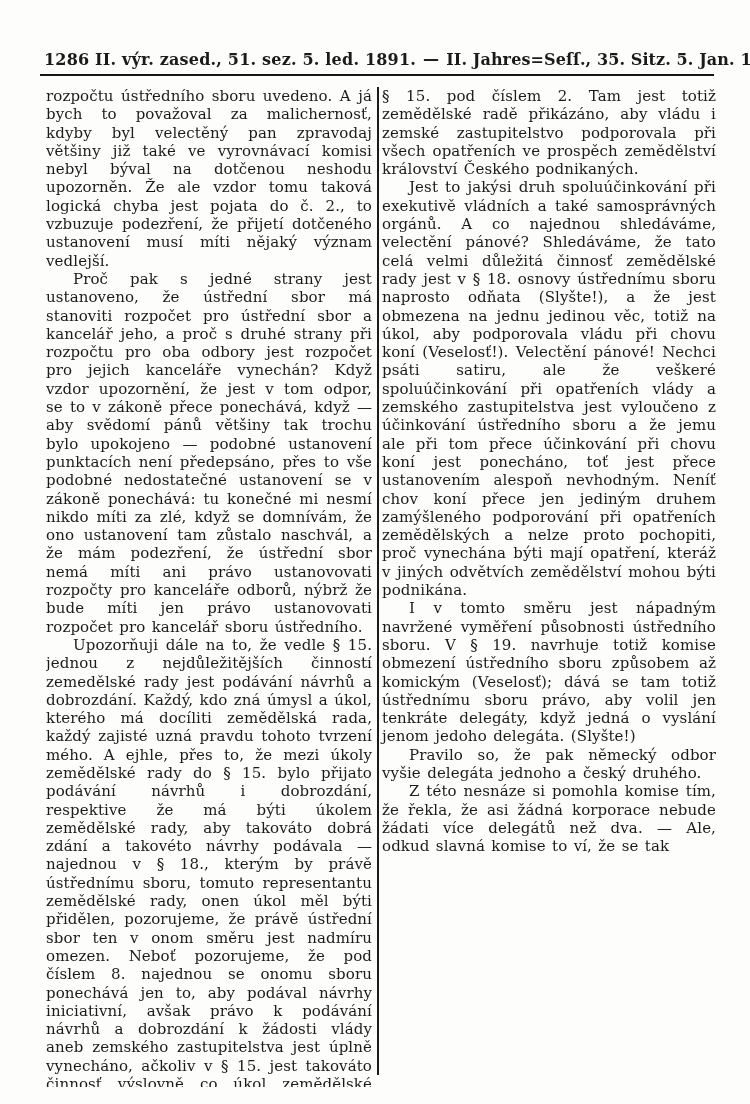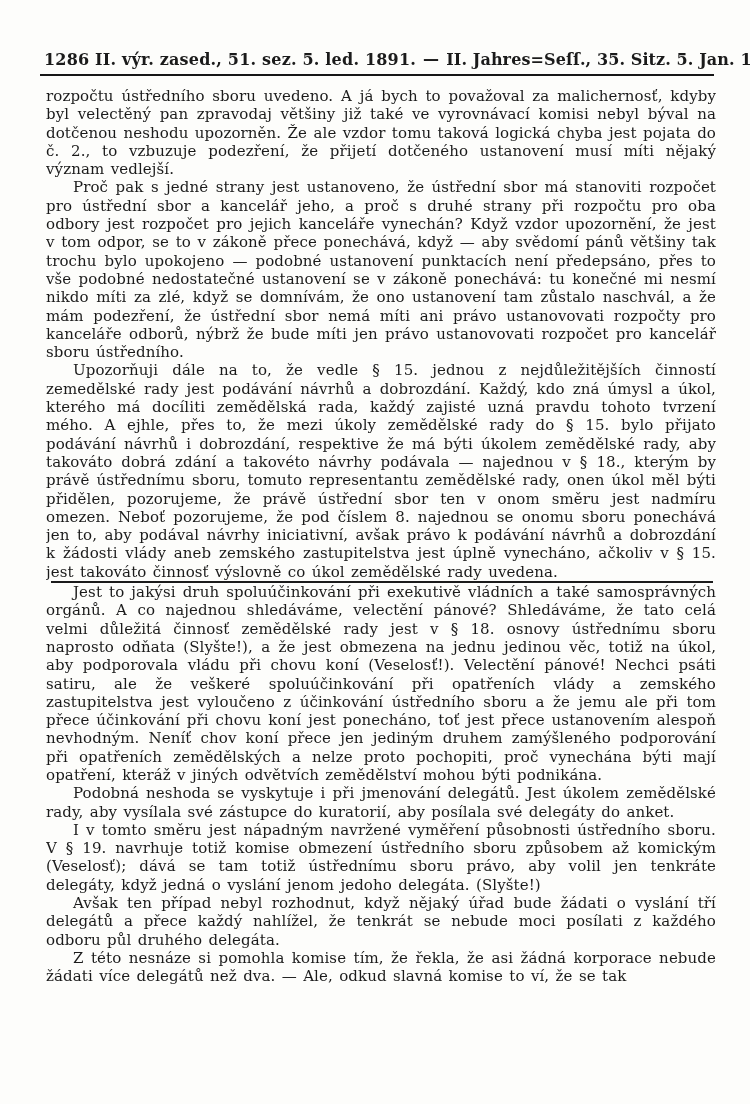--- a/index.html
+++ b/index.html
@@ -34,21 +34,20 @@
   .rule {
     margin: 5px 36px 0 40px;
     border-top: 2px solid #161616;
     height: 0;
   }
   .columns {
     display: flex;
     margin: 11px 34px 0 46px;
     height: 1000px;
     overflow: hidden;
-    flex-direction: column;
   }
   .col {
     text-align: justify;
     font-size: 15px;
     line-height: 18.3px;
     word-spacing: 1.5px;
     letter-spacing: 0.1px;
   }
   .col.left  { flex: 0 0 326px; }
   .col.right { flex: 1 1 auto; }
@@ -77,22 +76,22 @@
     <div class="col left">
       <p class="cont">rozpočtu ústředního sboru uvedeno. A já bych to považoval za malichernosť, kdyby byl velectěný pan zpravodaj většiny již také ve vyrovnávací komisi nebyl býval na dotčenou neshodu upozorněn. Že ale vzdor tomu taková logická chyba jest pojata do č. 2., to vzbuzuje podezření, že přijetí dotčeného ustanovení musí míti nějaký význam vedlejší.</p>
       <p class="ind">Proč pak s jedné strany jest ustanoveno, že ústřední sbor má stanoviti rozpočet pro ústřední sbor a kancelář jeho, a proč s druhé strany při rozpočtu pro oba odbory jest rozpočet pro jejich kanceláře vynechán? Když vzdor upozornění, že jest v tom odpor, se to v zákoně přece ponechává, když — aby svědomí pánů většiny tak trochu bylo upokojeno — podobné ustanovení punktacích není předepsáno, přes to vše podobné nedostatečné ustanovení se v zákoně ponechává: tu konečné mi nesmí nikdo míti za zlé, když se domnívám, že ono ustanovení tam zůstalo naschvál, a že mám podezření, že ústřední sbor nemá míti ani právo ustanovovati rozpočty pro kanceláře odborů, nýbrž že bude míti jen právo ustanovovati rozpočet pro kancelář sboru ústředního.</p>
       <p class="ind">Upozorňuji dále na to, že vedle § 15. jednou z nejdůležitějších činností zemedělské rady jest podávání návrhů a dobrozdání. Každý, kdo zná úmysl a úkol, kterého má docíliti zemědělská rada, každý zajisté uzná pravdu tohoto tvrzení mého. A ejhle, přes to, že mezi úkoly zemědělské rady do § 15. bylo přijato podávání návrhů i dobrozdání, respektive že má býti úkolem zemědělské rady, aby takováto dobrá zdání a takovéto návrhy podávala — najednou v § 18., kterým by právě ústřednímu sboru, tomuto representantu zemědělské rady, onen úkol měl býti přidělen, pozorujeme, že právě ústřední sbor ten v onom směru jest nadmíru omezen. Neboť pozorujeme, že pod číslem 8. najednou se onomu sboru ponechává jen to, aby podával návrhy iniciativní, avšak právo k podávání návrhů a dobrozdání k žádosti vlády aneb zemského zastupitelstva jest úplně vynecháno, ačkoliv v § 15. jest takováto činnosť výslovně co úkol zemědělské rady uvedena.</p>
 
     </div>
 
     <div class="divider"></div>
 
     <div class="col right">
+      <p class="cont">§ 15. pod číslem 2. Tam jest totiž zemědělské radě přikázáno, aby vládu i zemské zastupitelstvo podporovala při všech opatřeních ve prospěch zemědělství království Českého podnikaných.</p>
       <p class="ind">Jest to jakýsi druh spoluúčinkování při exekutivě vládních a také samosprávných orgánů. A co najednou shledáváme, velectění pánové? Shledáváme, že tato celá velmi důležitá činnosť zemědělské rady jest v § 18. osnovy ústřednímu sboru naprosto odňata (Slyšte!), a že jest obmezena na jednu jedinou věc, totiž na úkol, aby podporovala vládu při chovu koní (Veselosť!). Velectění pánové! Nechci psáti satiru, ale že veškeré spoluúčinkování při opatřeních vlády a zemského zastupitelstva jest vyloučeno z účinkování ústředního sboru a že jemu ale při tom přece účinkování při chovu koní jest ponecháno, toť jest přece ustanovením alespoň nevhodným. Neníť chov koní přece jen jediným druhem zamýšleného podporování při opatřeních zemědělských a nelze proto pochopiti, proč vynechána býti mají opatření, kteráž v jiných odvětvích zemědělství mohou býti podnikána.</p>
-      <p class="ind">Podobná neshoda se vyskytuje i při jmenování delegátů. Jest úkolem zemědělské rady, aby vysílala své zástupce do kuratorií, aby posílala své delegáty do anket.</p>
       <p class="ind">I v tomto směru jest nápadným navržené vyměření působnosti ústředního sboru. V § 19. navrhuje totiž komise obmezení ústředního sboru způsobem až komickým (Veselosť); dává se tam totiž ústřednímu sboru právo, aby volil jen tenkráte delegáty, když jedná o vyslání jenom jedoho delegáta. (Slyšte!)</p>
-      <p class="ind">Avšak ten případ nebyl rozhodnut, když nějaký úřad bude žádati o vyslání tří delegátů a přece každý nahlížel, že tenkrát se nebude moci posílati z každého odboru půl druhého delegáta.</p>
+      <p class="ind">Pravilo so, že pak německý odbor vyšie delegáta jednoho a český druhého.</p>
       <p class="ind">Z této nesnáze si pomohla komise tím, že řekla, že asi žádná korporace nebude žádati více delegátů než dva. — Ale, odkud slavná komise to ví, že se tak</p>
     </div>
 
   </div>
 
 </div>
 
 </body></html>

